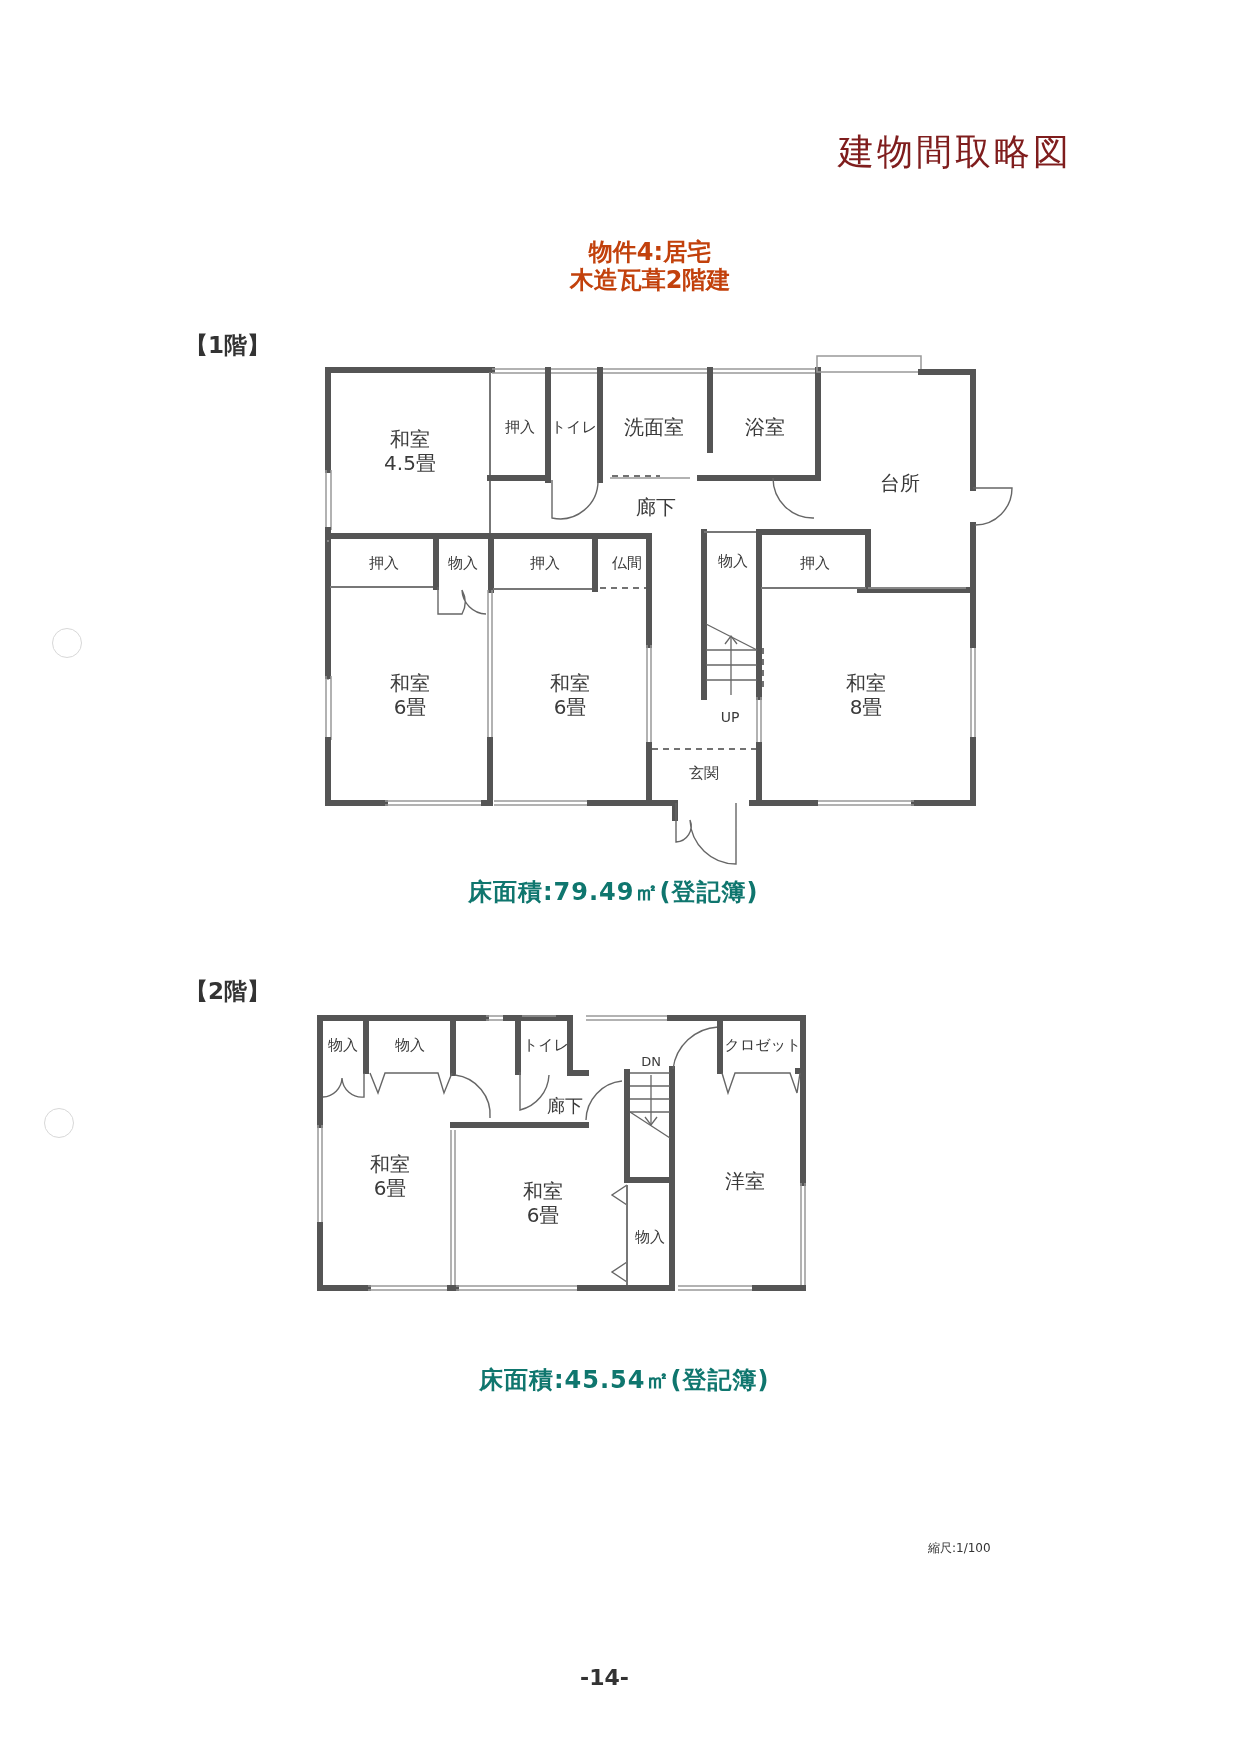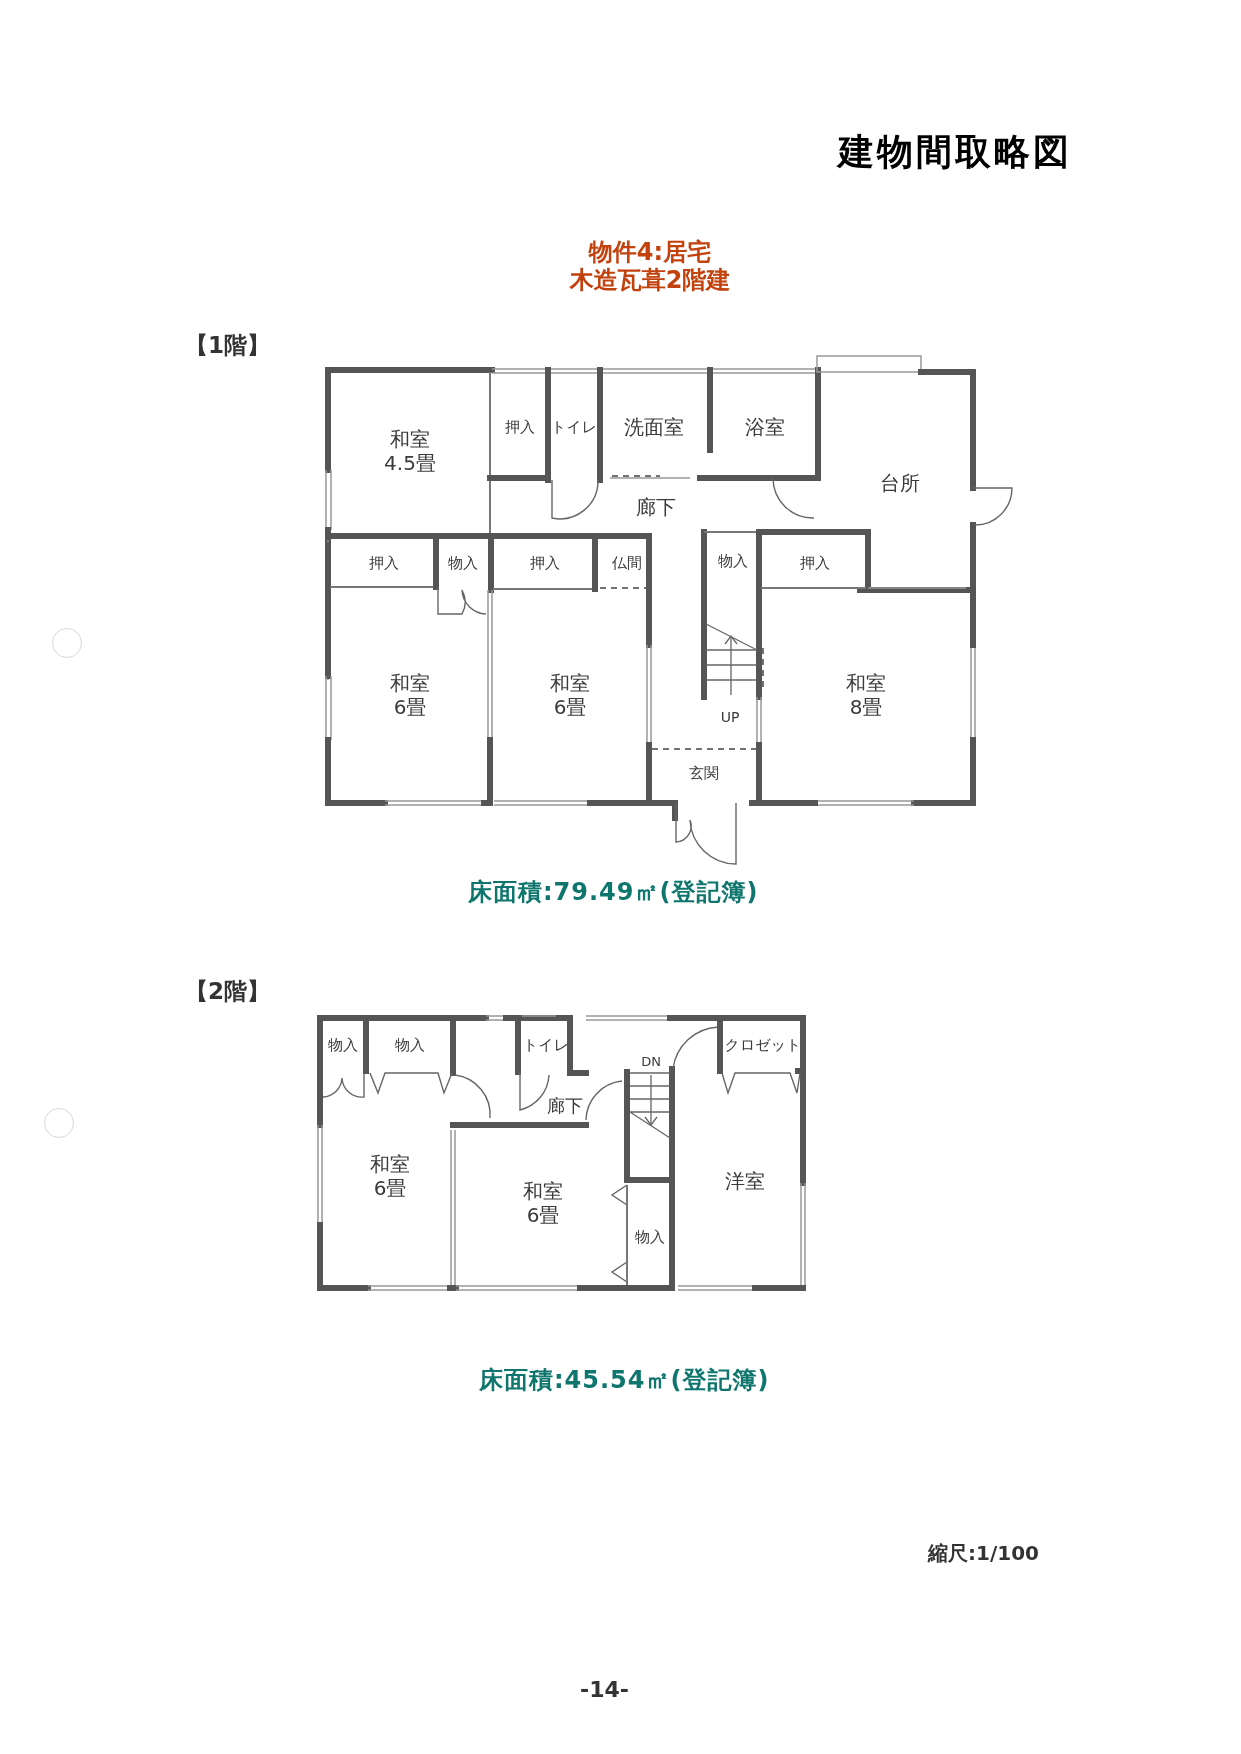--- a/index.html
+++ b/index.html
@@ -1,24 +1,24 @@
 <!DOCTYPE html>
 <html><head>
 <meta charset="utf-8">
 <style>
   html, body { margin: 0; padding: 0; background: #ffffff; }
   body { width: 1241px; height: 1754px; position: relative; overflow: hidden;
          font-family: "DejaVu Sans", "Liberation Sans", sans-serif; color: #333; }
   .abs { position: absolute; }
-  .title { left: 838px; top: 128px; font-size: 36px; font-weight: bold; letter-spacing: 3px; color: #000000; }
+  .title { left: 838px; top: 128px; font-size: 36px; font-weight: normal; letter-spacing: 3px; color: #7f1d1d; }
   .subtitle { left: 440px; width: 420px; text-align: center; font-size: 24px; font-weight: bold; color: #c2410c; line-height: 28px; }
   .floor-label { font-size: 23px; font-weight: bold; color: #333; text-align: right; }
   .area { font-size: 24px; font-weight: bold; color: #0f766e; letter-spacing: 1px; }
-  .scale { left: 928px; top: 1540px; font-size: 20px; font-weight: bold; color: #333; }
-  .page-num { left: 580px; top: 1665px; font-size: 22px; font-weight: bold; color: #333; margin-top: 12px; }
+  .scale { left: 928px; top: 1540px; font-size: 12px; font-weight: normal; color: #333; }
+  .page-num { left: 580px; top: 1665px; font-size: 22px; font-weight: bold; color: #333; }
   svg.plan { position: absolute; left: 0; top: 0; }
   .room-label { font-family: "DejaVu Sans", sans-serif; fill: #3a3a3a; }
   .hole { position: absolute; border: 1px solid #d8d8d8; border-radius: 50%; background: #fff; }
 </style>
 </head>
 <body>
 
 <div class="hole" style="left:52px;top:628px;width:28px;height:28px;"></div>
 <div class="hole" style="left:44px;top:1108px;width:28px;height:28px;"></div>
 

